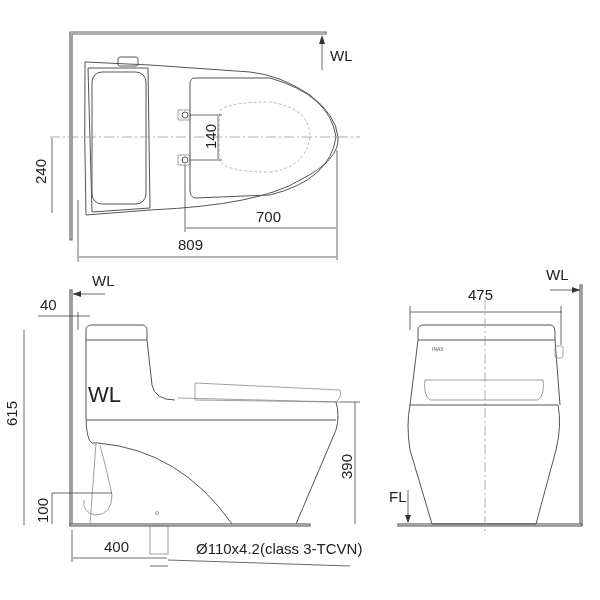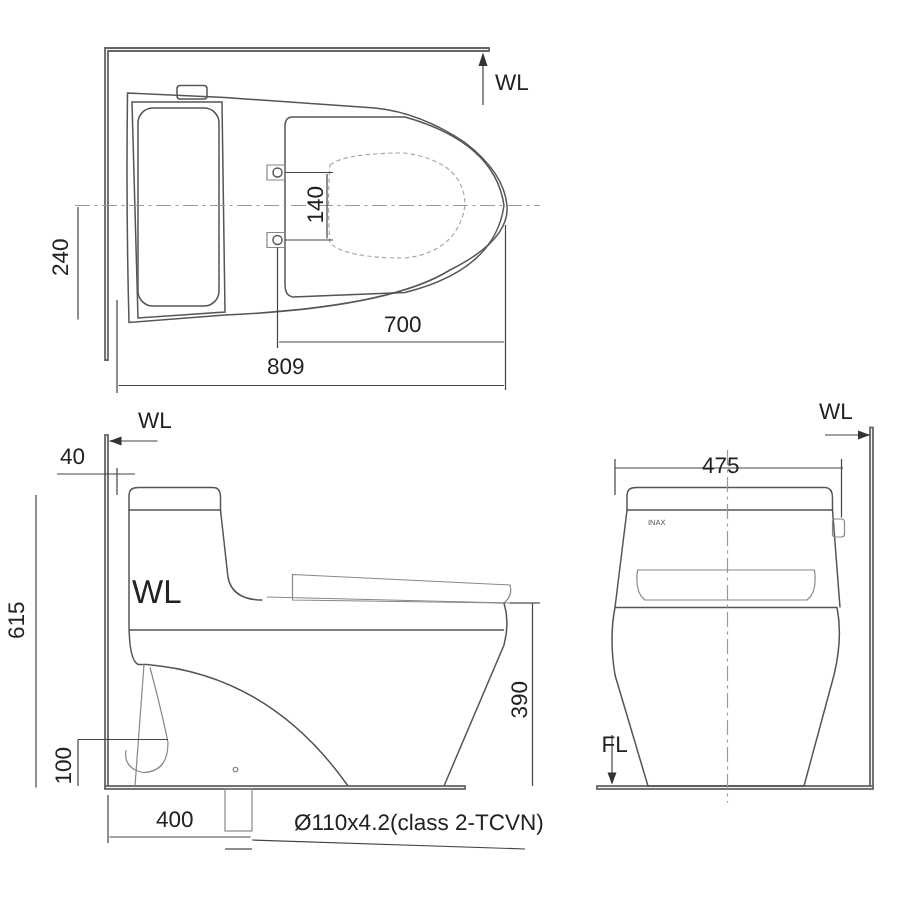--- a/index.html
+++ b/index.html
@@ -138,18 +138,18 @@
 <span class="lbl" style="left:256px; top:208px;">700</span>
 <span class="lbl" style="left:178px; top:236px;">809</span>
 
 <span class="lbl" style="left:92px; top:272px;">WL</span>
 <span class="lbl" style="left:40px; top:296px;">40</span>
 <span class="lbl rot" style="left:-1px; top:405px;">615</span>
 <span class="lbl big" style="left:88px; top:382px;">WL</span>
 <span class="lbl rot" style="left:334px; top:458px;">390</span>
 <span class="lbl rot" style="left:30px; top:502px;">100</span>
 <span class="lbl" style="left:104px; top:538px;">400</span>
-<span class="lbl" style="left:196px; top:540px;">Ø110x4.2(class 2-TCVN)</span>
+<span class="lbl" style="left:196px; top:540px;">Ø110x4.2(class 3-TCVN)</span>
 
 <span class="lbl" style="left:546px; top:266px;">WL</span>
-<span class="lbl" style="left:468px; top:302px;text-align:center;">475</span>
+<span class="lbl" style="left:468px; top:286px;text-align:center;">475</span>
 <span class="lbl brand" style="left:432px; top:346px;">INAX</span>
-<span class="lbl" style="left:389px; top:488px;margin-left:12px;">FL</span>
+<span class="lbl" style="left:389px; top:488px;">FL</span>
 
 </body></html>

